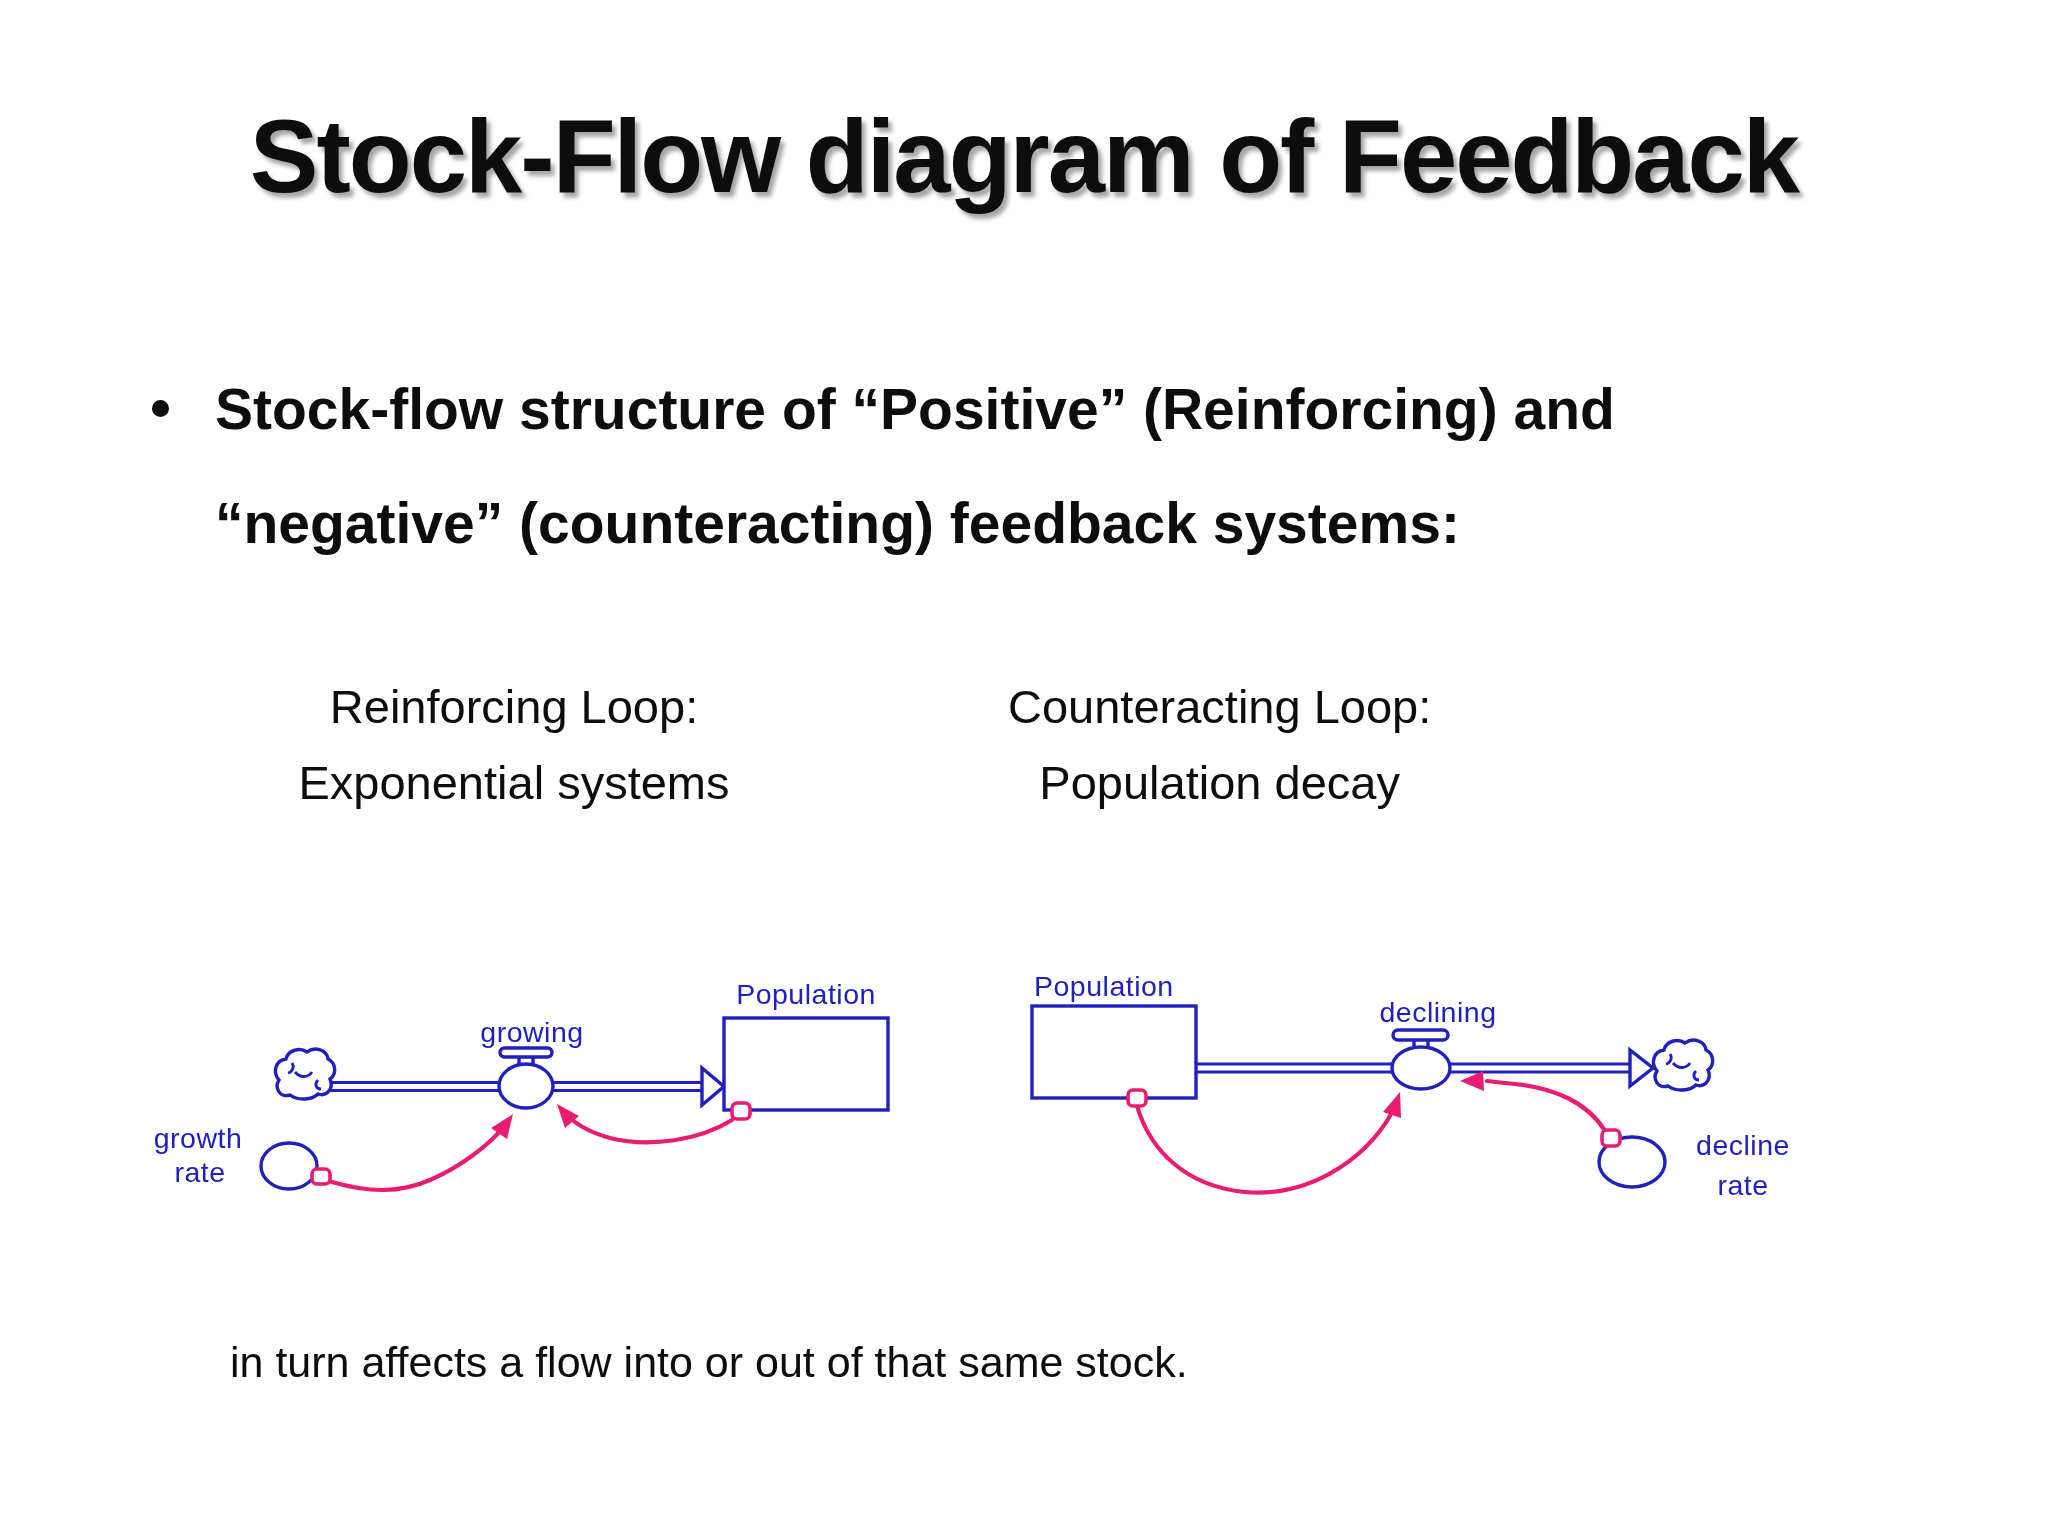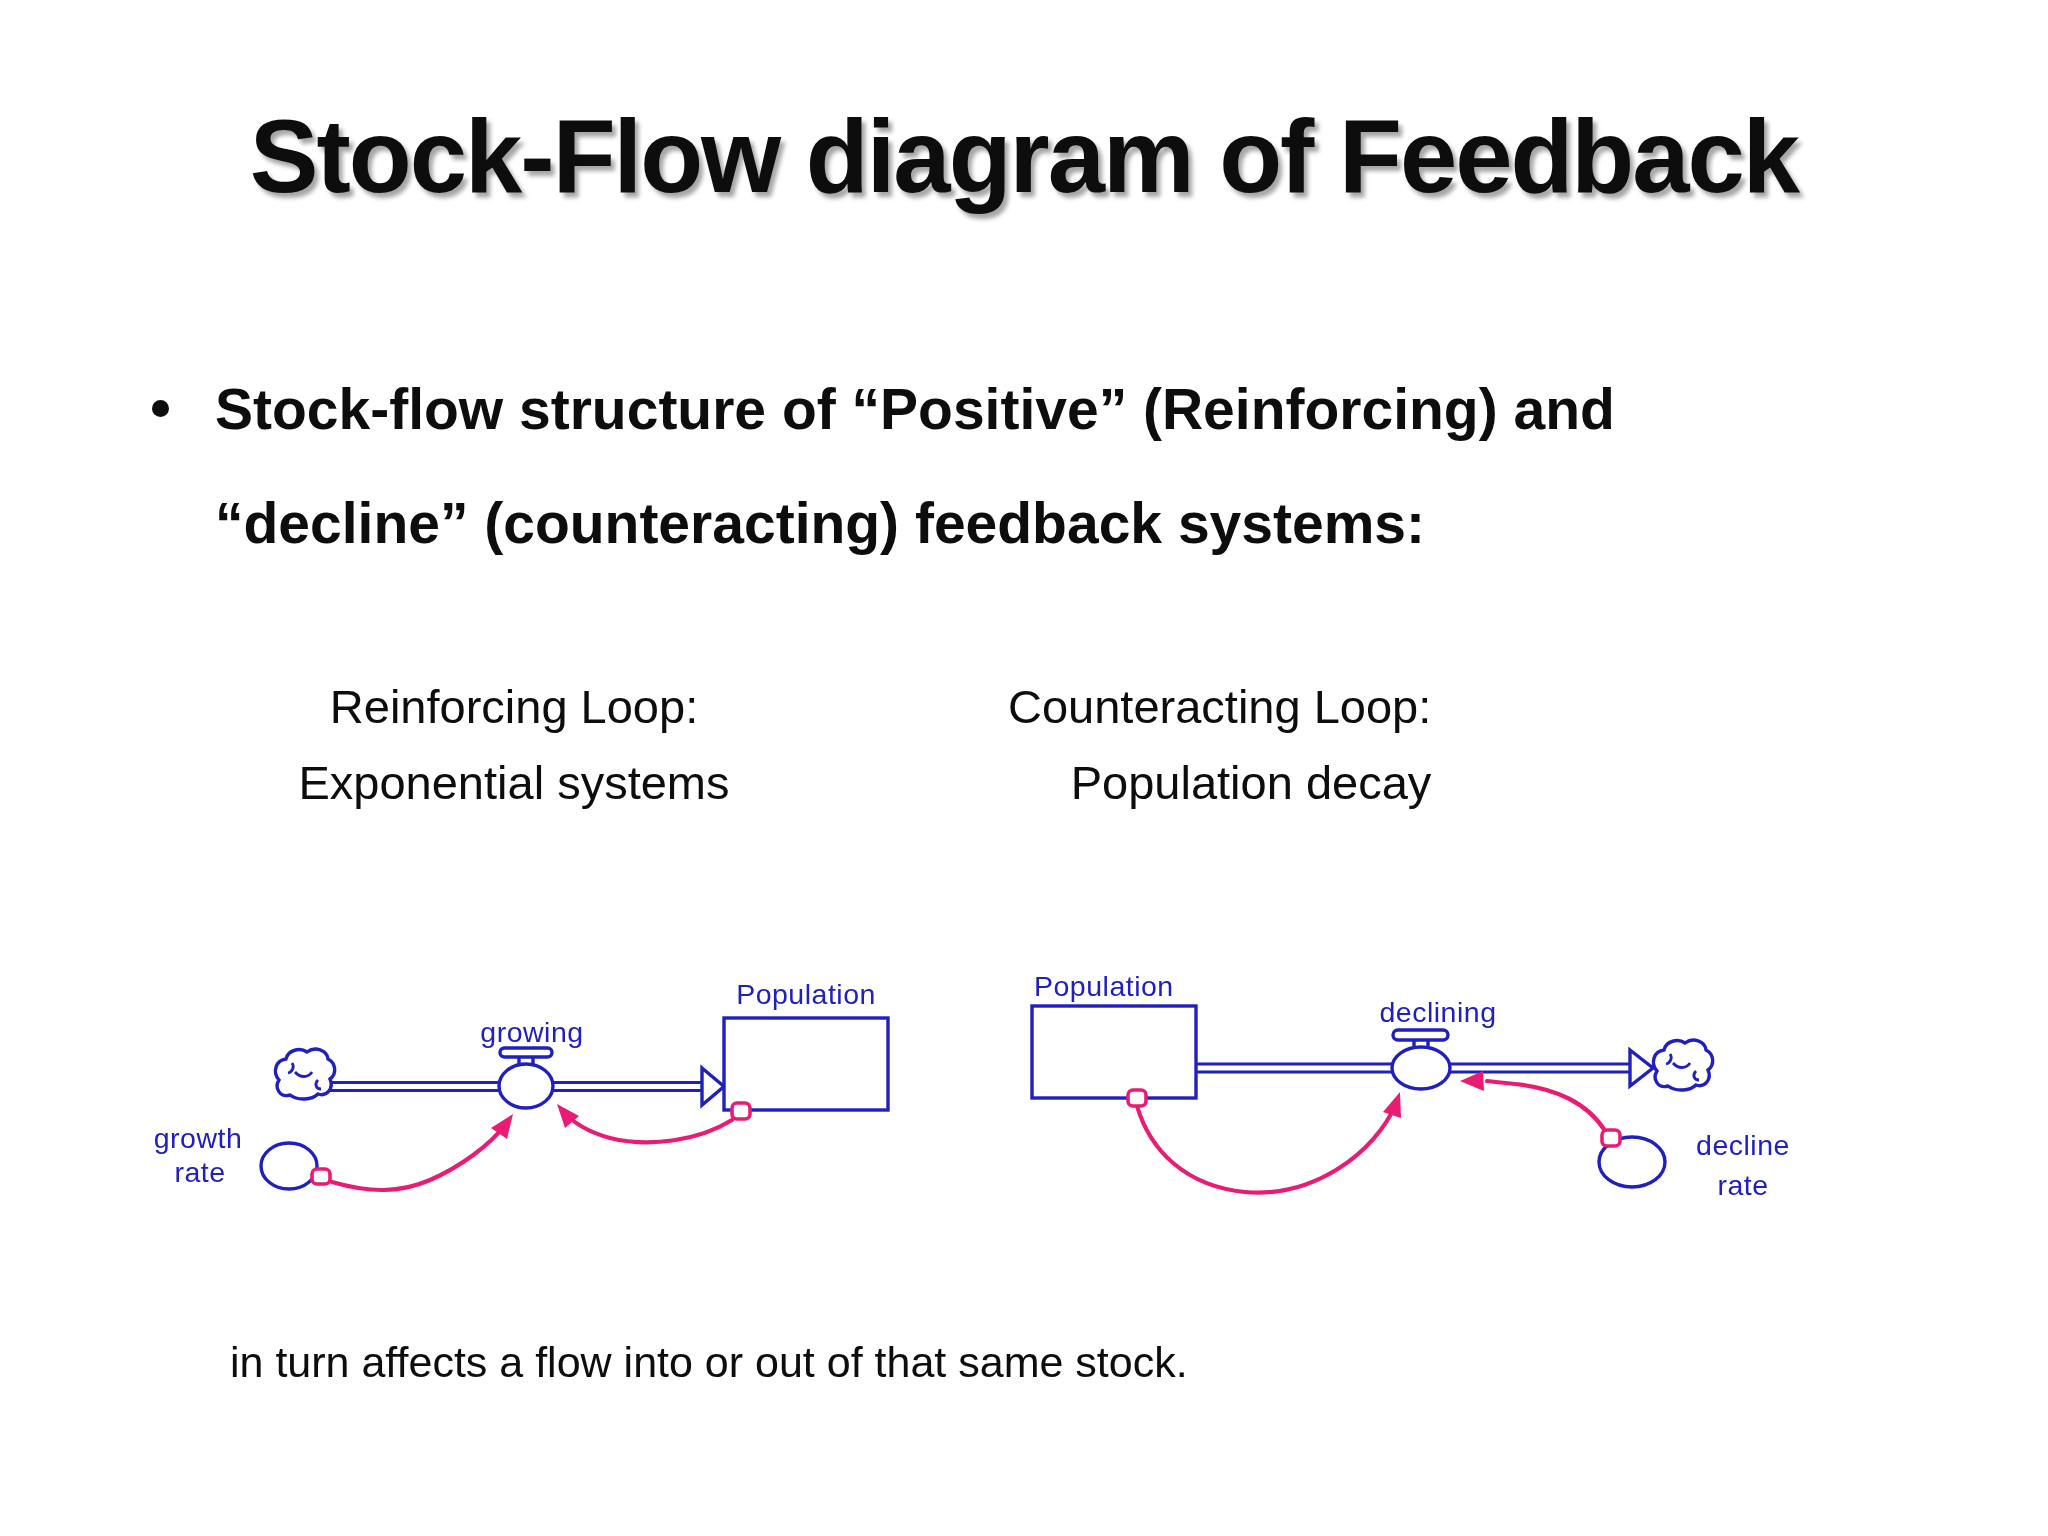--- a/index.html
+++ b/index.html
@@ -15,21 +15,21 @@
     white-space:nowrap;
   }
   .bullet-row { position:absolute; left:152px; top:352px; display:flex; }
   .bullet-dot {
     width:17px; height:17px; border-radius:50%; background:var(--text-black);
     margin-top:48px; margin-right:46px; flex:0 0 auto;
   }
   .bullet-text { font-size:57px; font-weight:bold; color:var(--text-black); line-height:114px; white-space:nowrap; }
   .loop-heading { position:absolute; top:669px; font-size:47px; color:var(--text-black); line-height:76px; }
   .loop-heading.left { left:268px; width:492px; text-align:center; }
-  .loop-heading.right { left:1008px; text-align:right; }
+  .loop-heading.right { left:1008px; text-align:center; }
   .caption { position:absolute; left:230px; top:1330px; font-size:43px; color:var(--text-black); line-height:64px; white-space:nowrap; }
   .caption strong { font-weight:bold; }
 
   svg .d-shape { stroke:var(--diagram-blue); fill:#ffffff; stroke-width:3.4px; }
   svg .d-thin  { stroke:var(--diagram-blue); fill:none; stroke-width:2.8px; }
   svg .d-label { fill:var(--diagram-blue); font-size:28.5px; font-family:"Liberation Sans", sans-serif; letter-spacing:0.5px; }
   svg .p-line   { stroke:var(--connector-pink); fill:none; stroke-width:4.2px; stroke-linecap:round; }
   svg .p-head   { fill:var(--connector-pink); stroke:none; }
   svg .p-square { stroke:var(--connector-pink); fill:#ffffff; stroke-width:3.6px; }
   .diagram { position:absolute; }
@@ -38,21 +38,21 @@
 <body>
 
 <div id="slide" style="--diagram-blue: #2020c0; --connector-pink: #ea1b72; --text-black: #0d0d0d;">
 
   <div class="title">Stock-Flow diagram of Feedback</div>
 
   <div class="bullet-row">
     <div class="bullet-dot"></div>
     <div class="bullet-text">
       <div>Stock-flow structure of “Positive” (Reinforcing) and</div>
-      <div>“decline” (counteracting) feedback systems:</div>
+      <div>“negative” (counteracting) feedback systems:</div>
     </div>
   </div>
 
   <div class="loop-heading left">
     <div>Reinforcing Loop:</div>
     <div>Exponential systems</div>
   </div>
 
   <div class="loop-heading right">
     <div>Counteracting Loop:</div>

